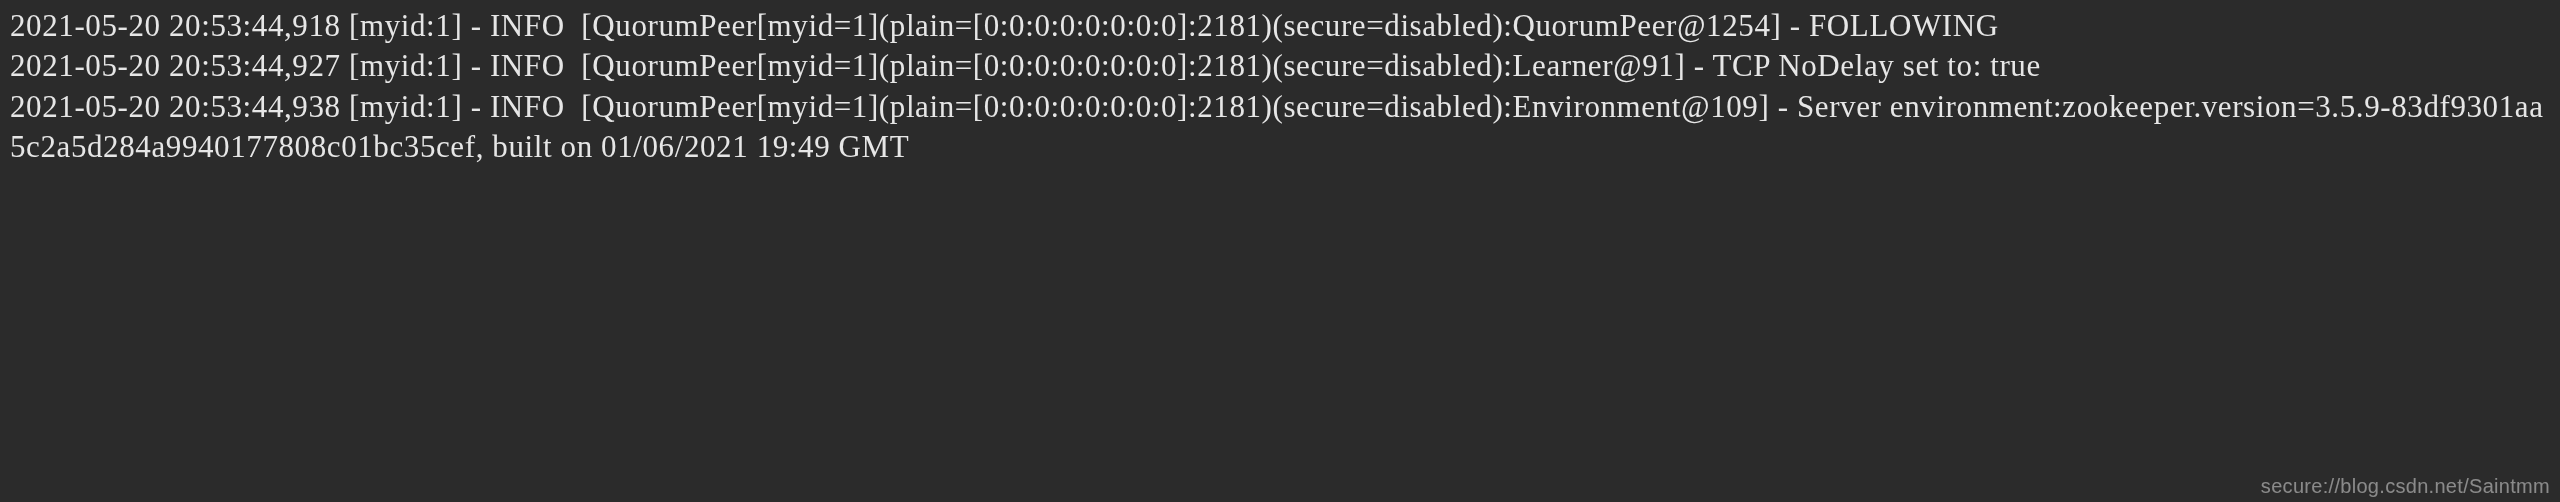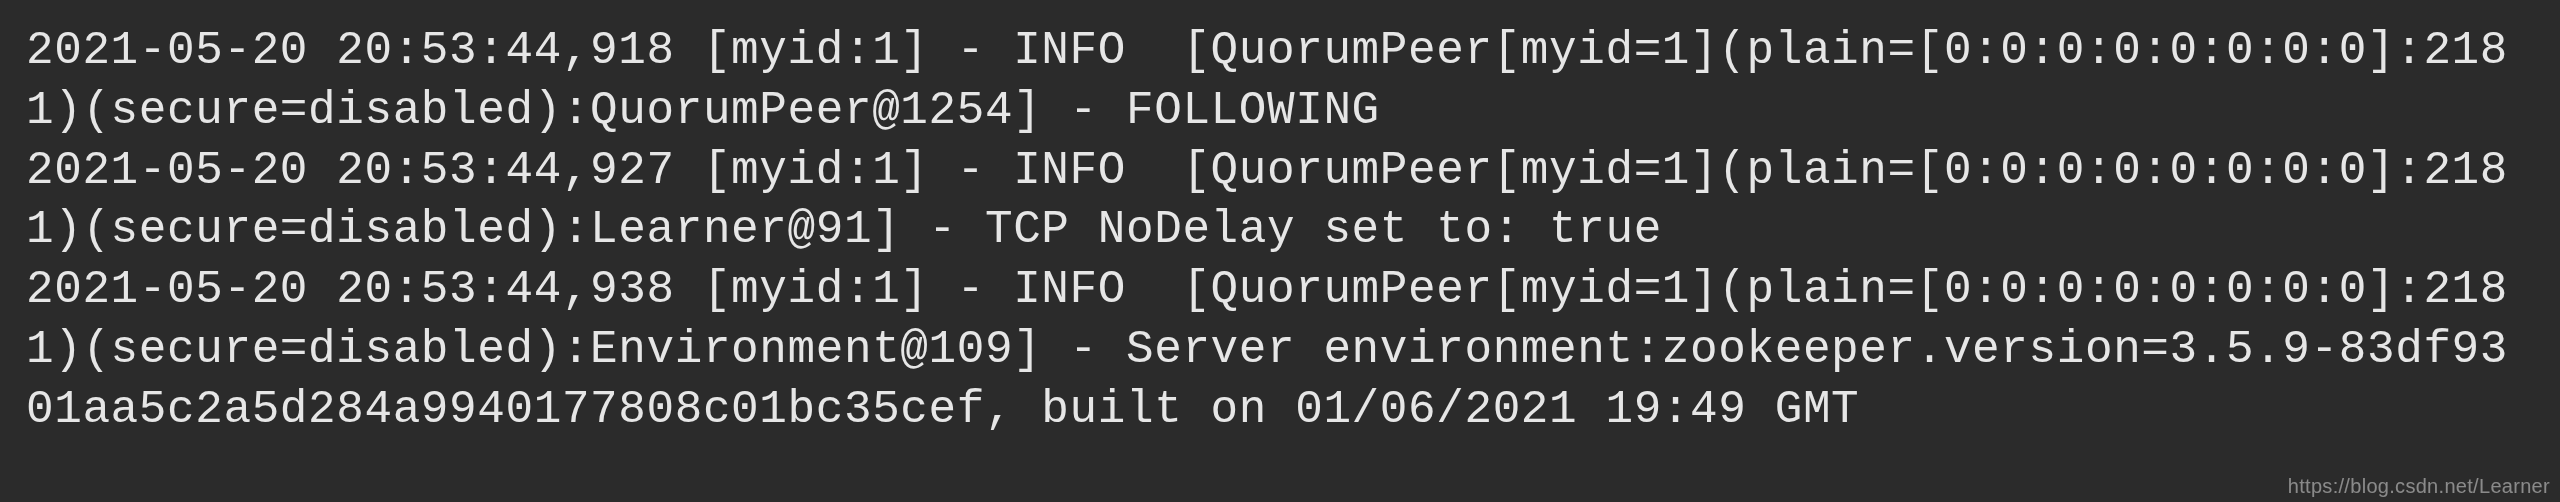--- a/index.html
+++ b/index.html
@@ -4,25 +4,25 @@
 <style>
   html, body {
     margin: 0;
     padding: 0;
     background: #2b2b2b;
     width: 2560px;
     height: 502px;
     overflow: hidden;
   }
   pre.log {
-    margin: 16px;
+    margin: 0;
     padding: 6px 10px 6px 10px;
     color: #e6e6e6;
-    font-family: Liberation Mono, monospace;
-    font-size: 46px;
+    font-family: Liberation Serif, serif;
+    font-size: 31px;
     line-height: 1.30;
     letter-spacing: 0.6px;
     white-space: pre-wrap;
     word-break: break-all;
   }
   .watermark {
     position: absolute;
     right: 10px;
     bottom: 4px;
     color: rgba(255,255,255,0.45);
@@ -31,13 +31,13 @@
     letter-spacing: 0.3px;
   }
 </style>
 </head>
 <body>
 
 <pre class="log">2021-05-20 20:53:44,918 [myid:1] - INFO  [QuorumPeer[myid=1](plain=[0:0:0:0:0:0:0:0]:2181)(secure=disabled):QuorumPeer@1254] - FOLLOWING
 2021-05-20 20:53:44,927 [myid:1] - INFO  [QuorumPeer[myid=1](plain=[0:0:0:0:0:0:0:0]:2181)(secure=disabled):Learner@91] - TCP NoDelay set to: true
 2021-05-20 20:53:44,938 [myid:1] - INFO  [QuorumPeer[myid=1](plain=[0:0:0:0:0:0:0:0]:2181)(secure=disabled):Environment@109] - Server environment:zookeeper.version=3.5.9-83df9301aa5c2a5d284a9940177808c01bc35cef, built on 01/06/2021 19:49 GMT</pre>
 
-<div class="watermark">https://blog.csdn.net/Learner</div>
+<div class="watermark">secure://blog.csdn.net/Saintmm</div>
 
 </body></html>

